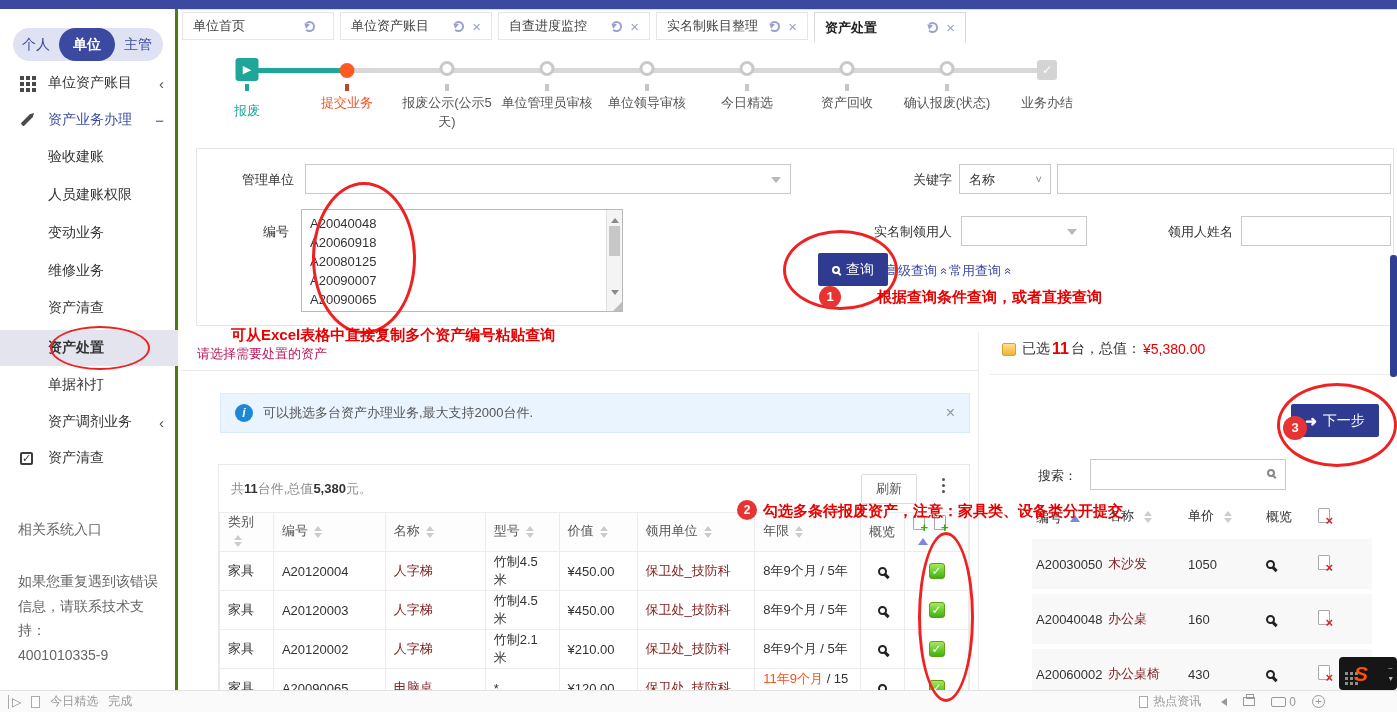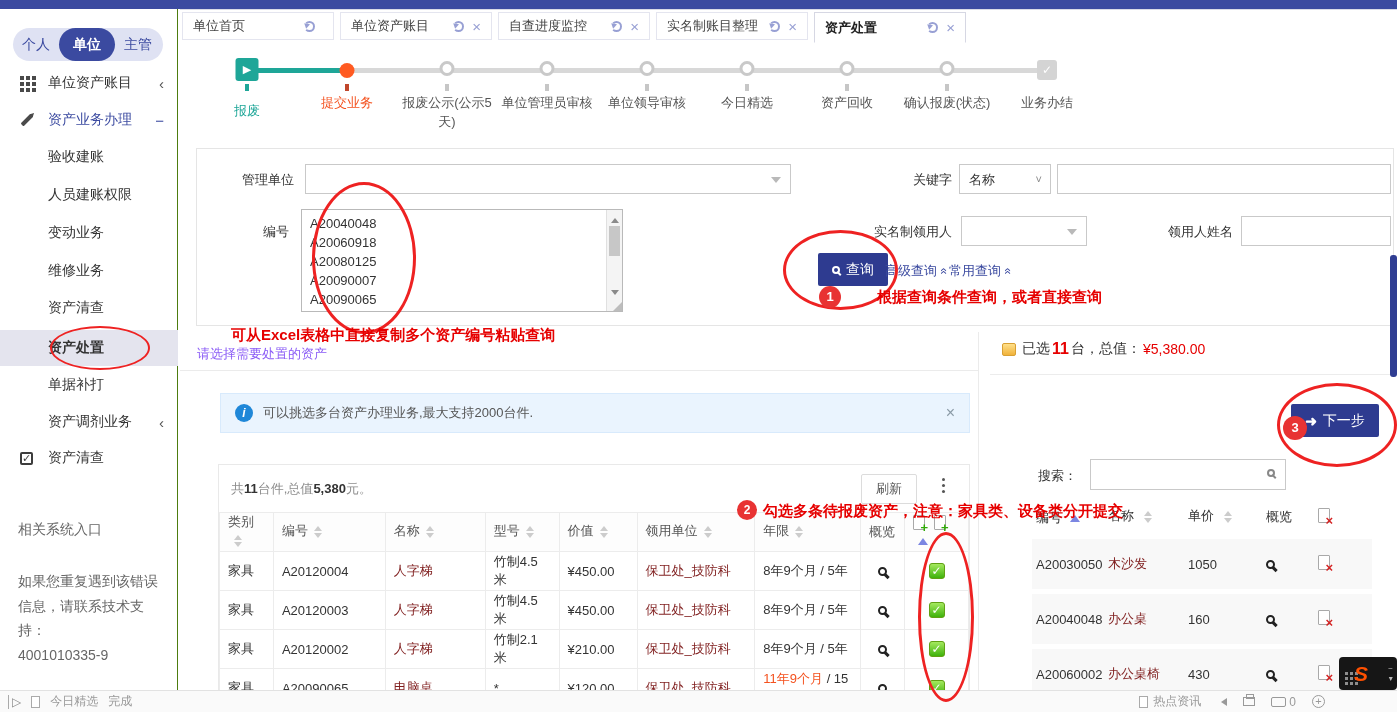--- a/index.html
+++ b/index.html
@@ -17,21 +17,21 @@
   .tab .t-label { flex:1; font-size:13px; white-space:nowrap; overflow:hidden; }
   .tab.active { height:31px; border-color:#d6d7e3; border-bottom-color:#fff; z-index:2; }
   .tab.active .t-label { font-weight:bold; color:#222; }
   .icon-refresh { width:11px; height:11px; border:2px solid #98a0d4; border-radius:50%;
     border-left-color:transparent; position:relative; display:inline-block; margin-right:8px; }
   .icon-refresh::after { content:""; position:absolute; left:-5px; top:-2px;
     border:3px solid transparent; border-right:5px solid #98a0d4; transform:rotate(40deg); }
   .tab-close { color:#98a0d4; font-size:15px; line-height:1; }
 
   
-  .sidebar { left:0; top:9px; width:178px; height:681px; background:#fff; border-right:1px solid #4d7c0f; }
+  .sidebar { left:0; top:9px; width:178px; height:681px; background:#fff; border-right:3px solid #4d7c0f; }
   .pill { position:absolute; left:13px; top:19px; width:150px; height:33px; border-radius:17px;
     background:#dfe2f3; display:flex; align-items:center; }
   .pill-item { width:46px; text-align:center; color:#3b4aa0; font-size:14px; }
   .pill-item.active { width:56px; height:33px; line-height:33px; border-radius:17px;
     background:#3b4aa0; color:#fff; font-weight:bold; }
   .side-item { position:absolute; left:0; width:178px; height:28px; display:flex;
     align-items:center; font-size:14px; color:#333; }
   .side-item .s-label { margin-left:48px; }
   .side-item .s-icon { position:absolute; left:20px; }
   .side-item .s-caret { position:absolute; right:14px; color:#555; font-size:15px; }
@@ -102,21 +102,21 @@
   .red-text { position:absolute; color:#e60000; font-size:15px; font-weight:600; z-index:50; white-space:nowrap; }
 
   
   .info-alert { left:220px; top:393px; width:750px; height:40px; background:#eaf4fe;
     border:1px solid #d8eafc; display:flex; align-items:center; padding:0 14px; color:#555; }
   .icon-info { width:18px; height:18px; border-radius:50%; background:#1f87d8; color:#fff;
     font-style:italic; font-weight:bold; font-size:12px; text-align:center; line-height:18px; margin-right:10px; }
   .alert-close { margin-left:auto; color:#8a9aa6; font-size:16px; cursor:pointer; }
 
   .divider-h { left:180px; top:370px; width:798px; height:1px; background:#ebebeb; }
-  .choose-title { left:197px; top:345px; font-size:13px; color:#8b5cf6; }
+  .choose-title { left:197px; top:345px; font-size:13px; color:#be185d; }
 
   
   .main-panel { left:218px; top:464px; width:752px; height:248px; border:1px solid #e9e9e9; border-bottom:none; background:#fff; }
   .mp-head { position:absolute; left:0; top:0; right:0; height:47px; display:flex; align-items:center; padding:0 12px; }
   .sum-gray { color:#8d8d8d; } .sum-num { color:#333; font-weight:bold; }
   .btn-refresh { position:absolute; right:52px; top:9px; width:56px; height:30px; background:#fff;
     border:1px solid #dcdcdc; border-radius:2px; color:#555; font-size:13px; cursor:pointer; }
   .dots { position:absolute; right:24px; top:13px; width:3px; height:3px; background:#555; border-radius:50%;
     box-shadow:0 6px 0 #555, 0 12px 0 #555; }
   table.grid { border-collapse:collapse; position:absolute; top:47px; left:0; }

